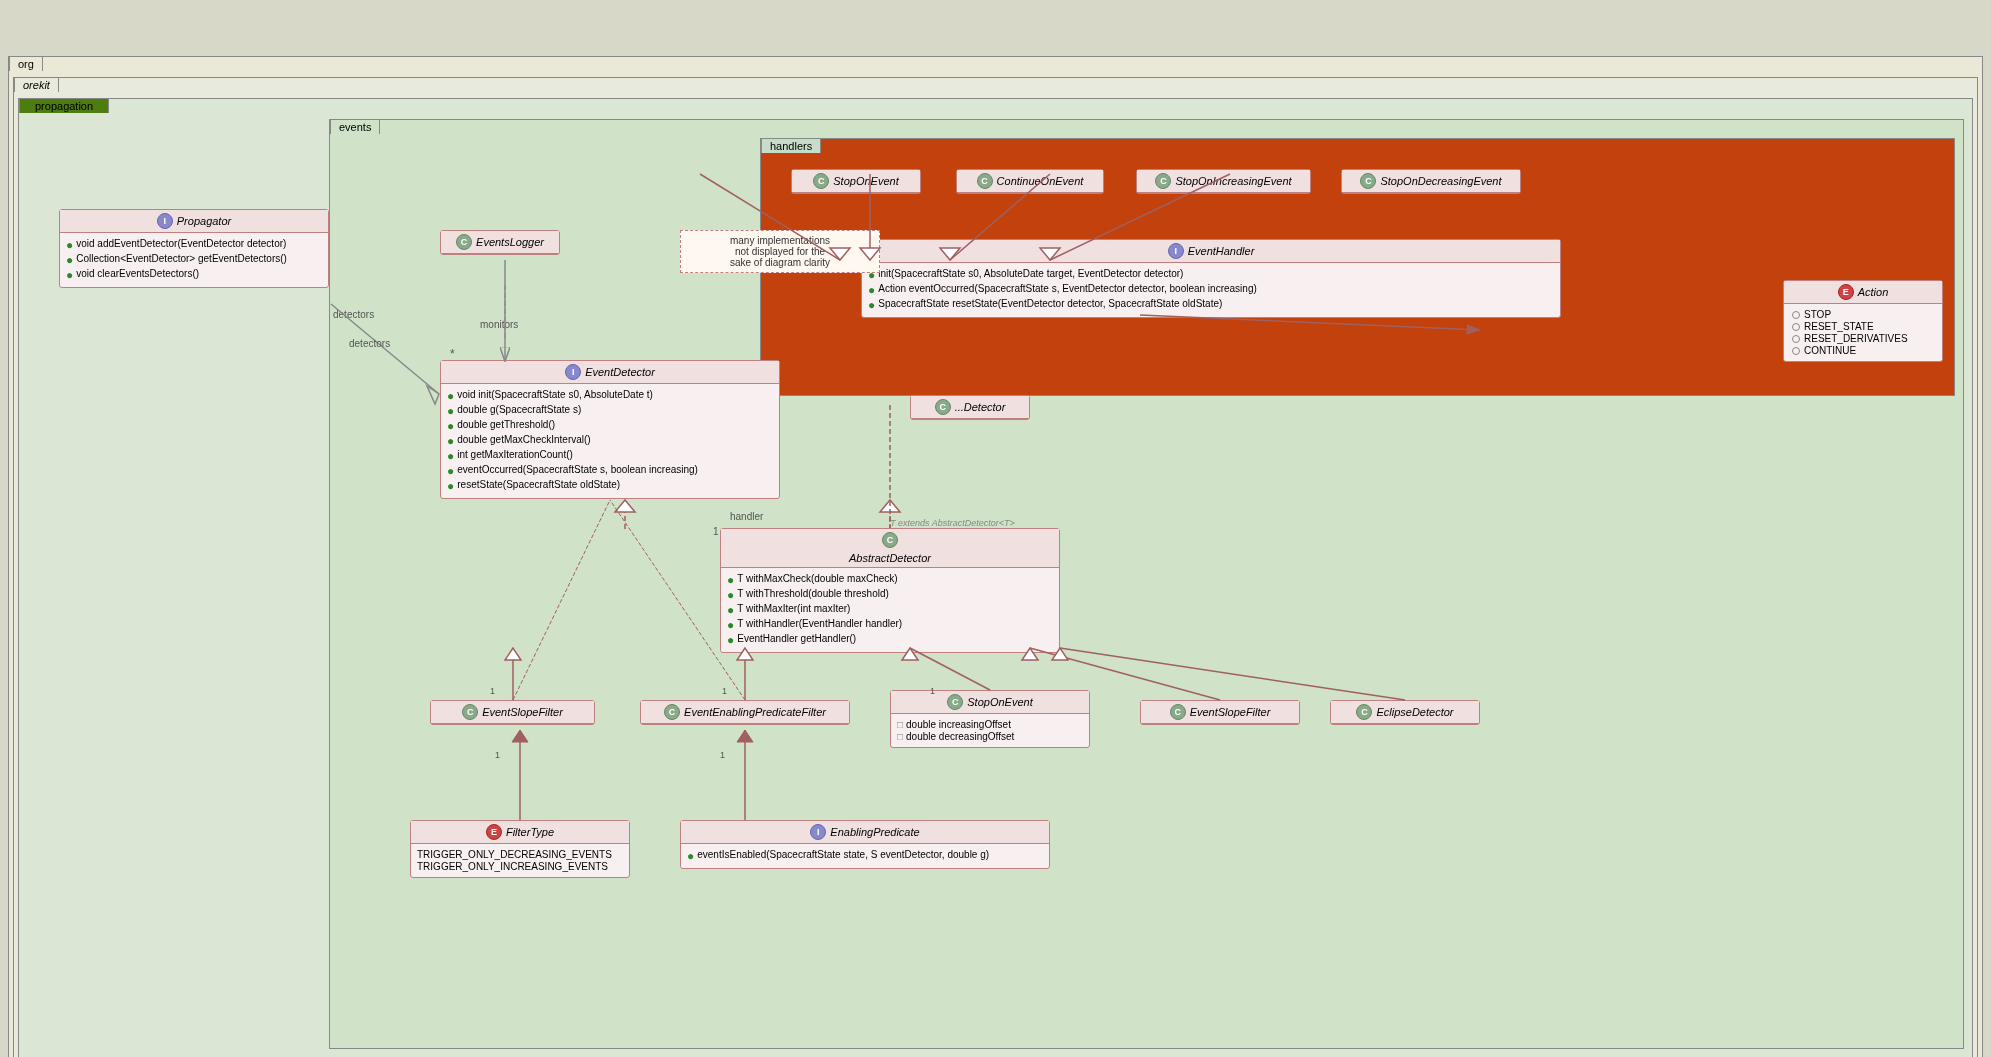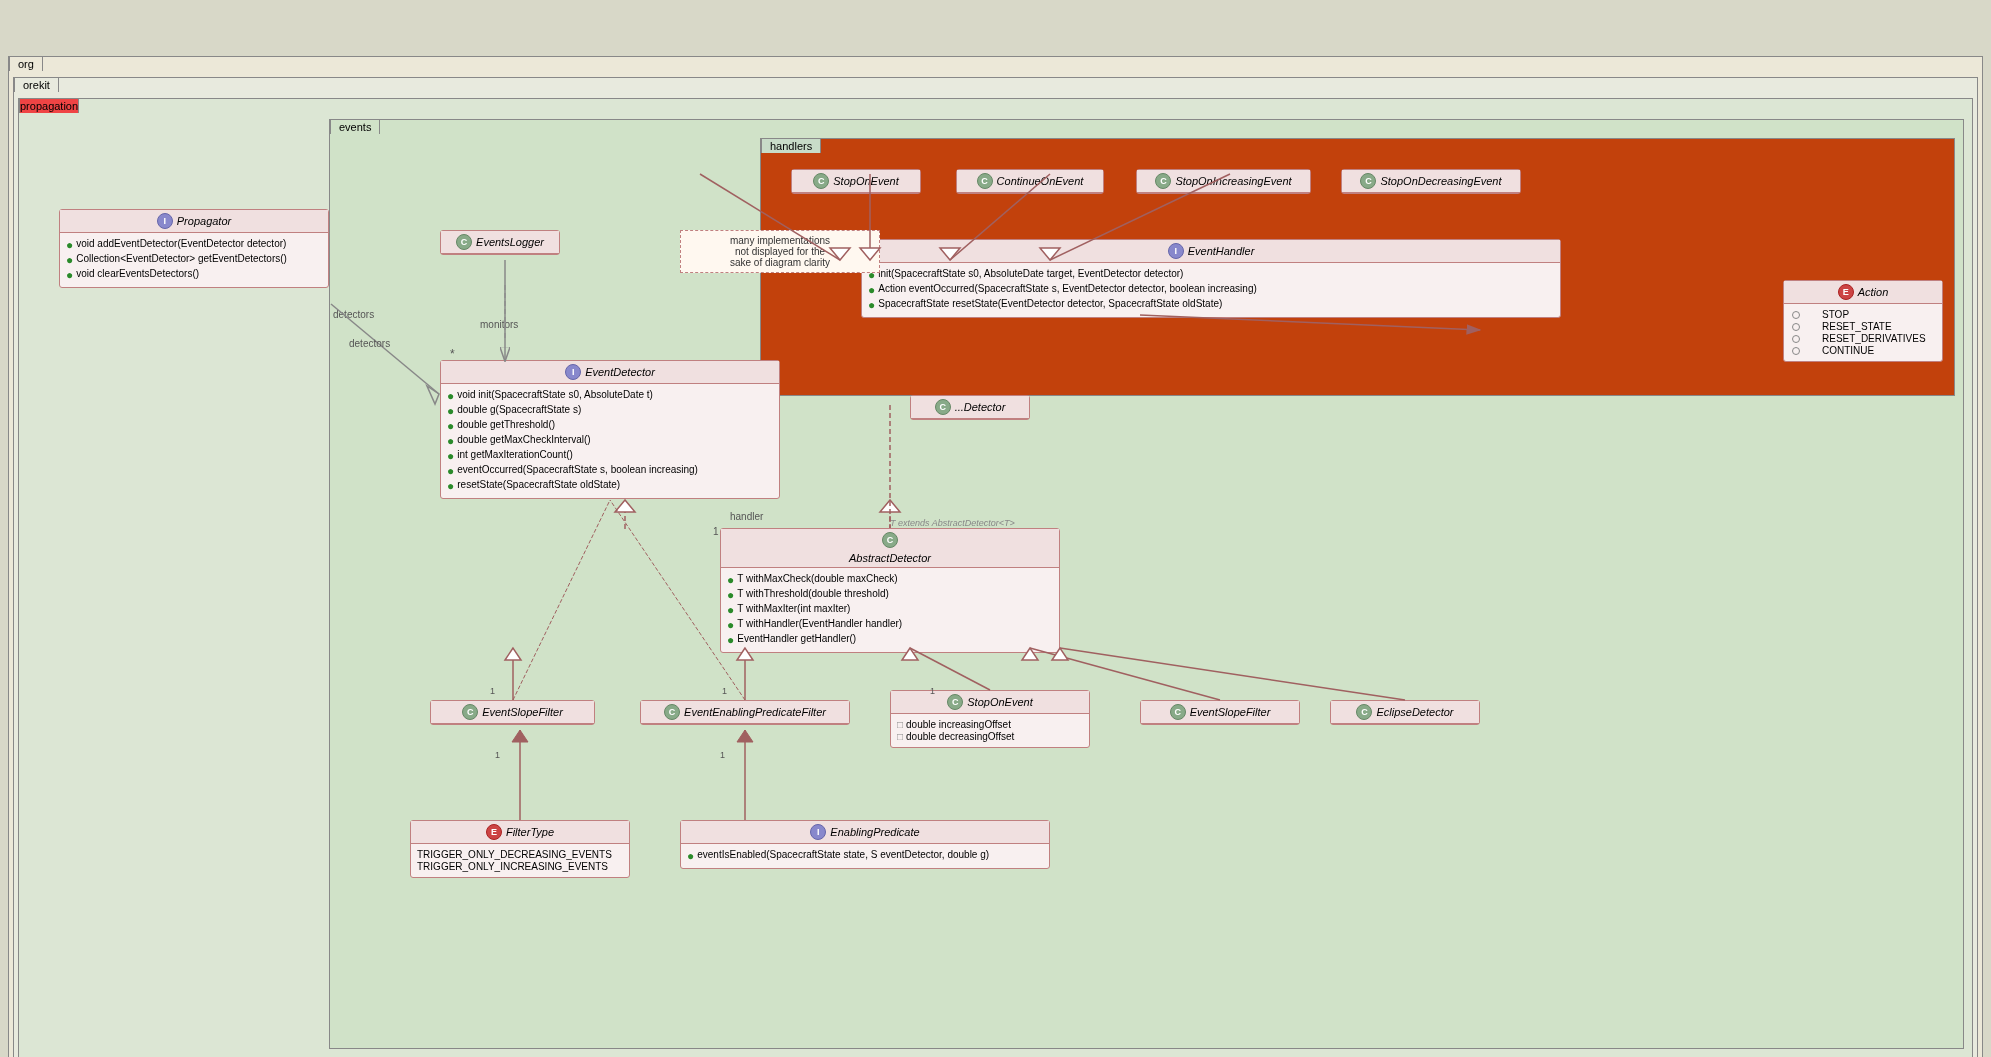--- a/index.html
+++ b/index.html
@@ -73,21 +73,21 @@
       color: #333;
     }
 
     .enum-body {
       padding: 4px 8px;
     }
 
     .enum-item {
       display: flex;
       align-items: center;
-      gap: 22px;
+      gap: 4px;
       margin: 1px 0;
       font-size: 10px;
     }
 
     .circle-small {
       width: 8px;
       height: 8px;
       border-radius: 50%;
       border: 1px solid #888;
       display: inline-block;
@@ -96,24 +96,24 @@
   </style>
 </head>
 <body>
 
 <div style="position:relative; width:1991px; min-height:1057px; background:#d8d8c8; padding:8px;">
 
   <div style="border:1.5px solid #888; background:#ece8d8; position:relative; min-height:1035px; padding-top:16px;margin-top:48px;">
     <div style="position:absolute; top:-1px; left:0; background:#ece8d8; border:1.5px solid #888; border-bottom:none; padding:1px 8px; font-size:11px;">org</div>
 
     <div style="border:1.5px solid #888; background:#e8eade; margin:4px; position:relative; min-height:1000px; padding-top:16px;">
-      <div style="position:absolute; top:-1px; left:0; background:#e8eade; border:1.5px solid #888; border-bottom:none; padding:1px 8px; font-size:11px;">orekit</div>
+      <div style="position:absolute; top:-1px; left:0; background:#e8eade; border:1.5px solid #888; border-bottom:none; padding:1px 8px; font-size:11px;font-style:italic;">orekit</div>
 
       <div style="border:1.5px solid #888; background:#dce6d4; margin:4px; position:relative; min-height:960px; padding-top:16px;">
-        <div style="position:absolute; top:-1px; left:0; background:#ef4444; border:1.5px solid #888; border-bottom:none; padding:1px 0; font-size:11px;">propagation</div>
+        <div style="position:absolute; top:-1px; left:0; background:#4d7c0f; border:1.5px solid #888; border-bottom:none; padding:1px 15px; font-size:11px;">propagation</div>
 
         <div class="uml-class" style="left:40px; top:110px; width:270px;">
           <div class="uml-class-header">
             <span class="stereotype-circle circle-i">I</span>
             <span class="class-name">Propagator</span>
           </div>
           <div class="uml-class-body">
             <div class="uml-class-method">
               <span class="dot-green">●</span>
               <span>void addEventDetector(EventDetector detector)</span>

